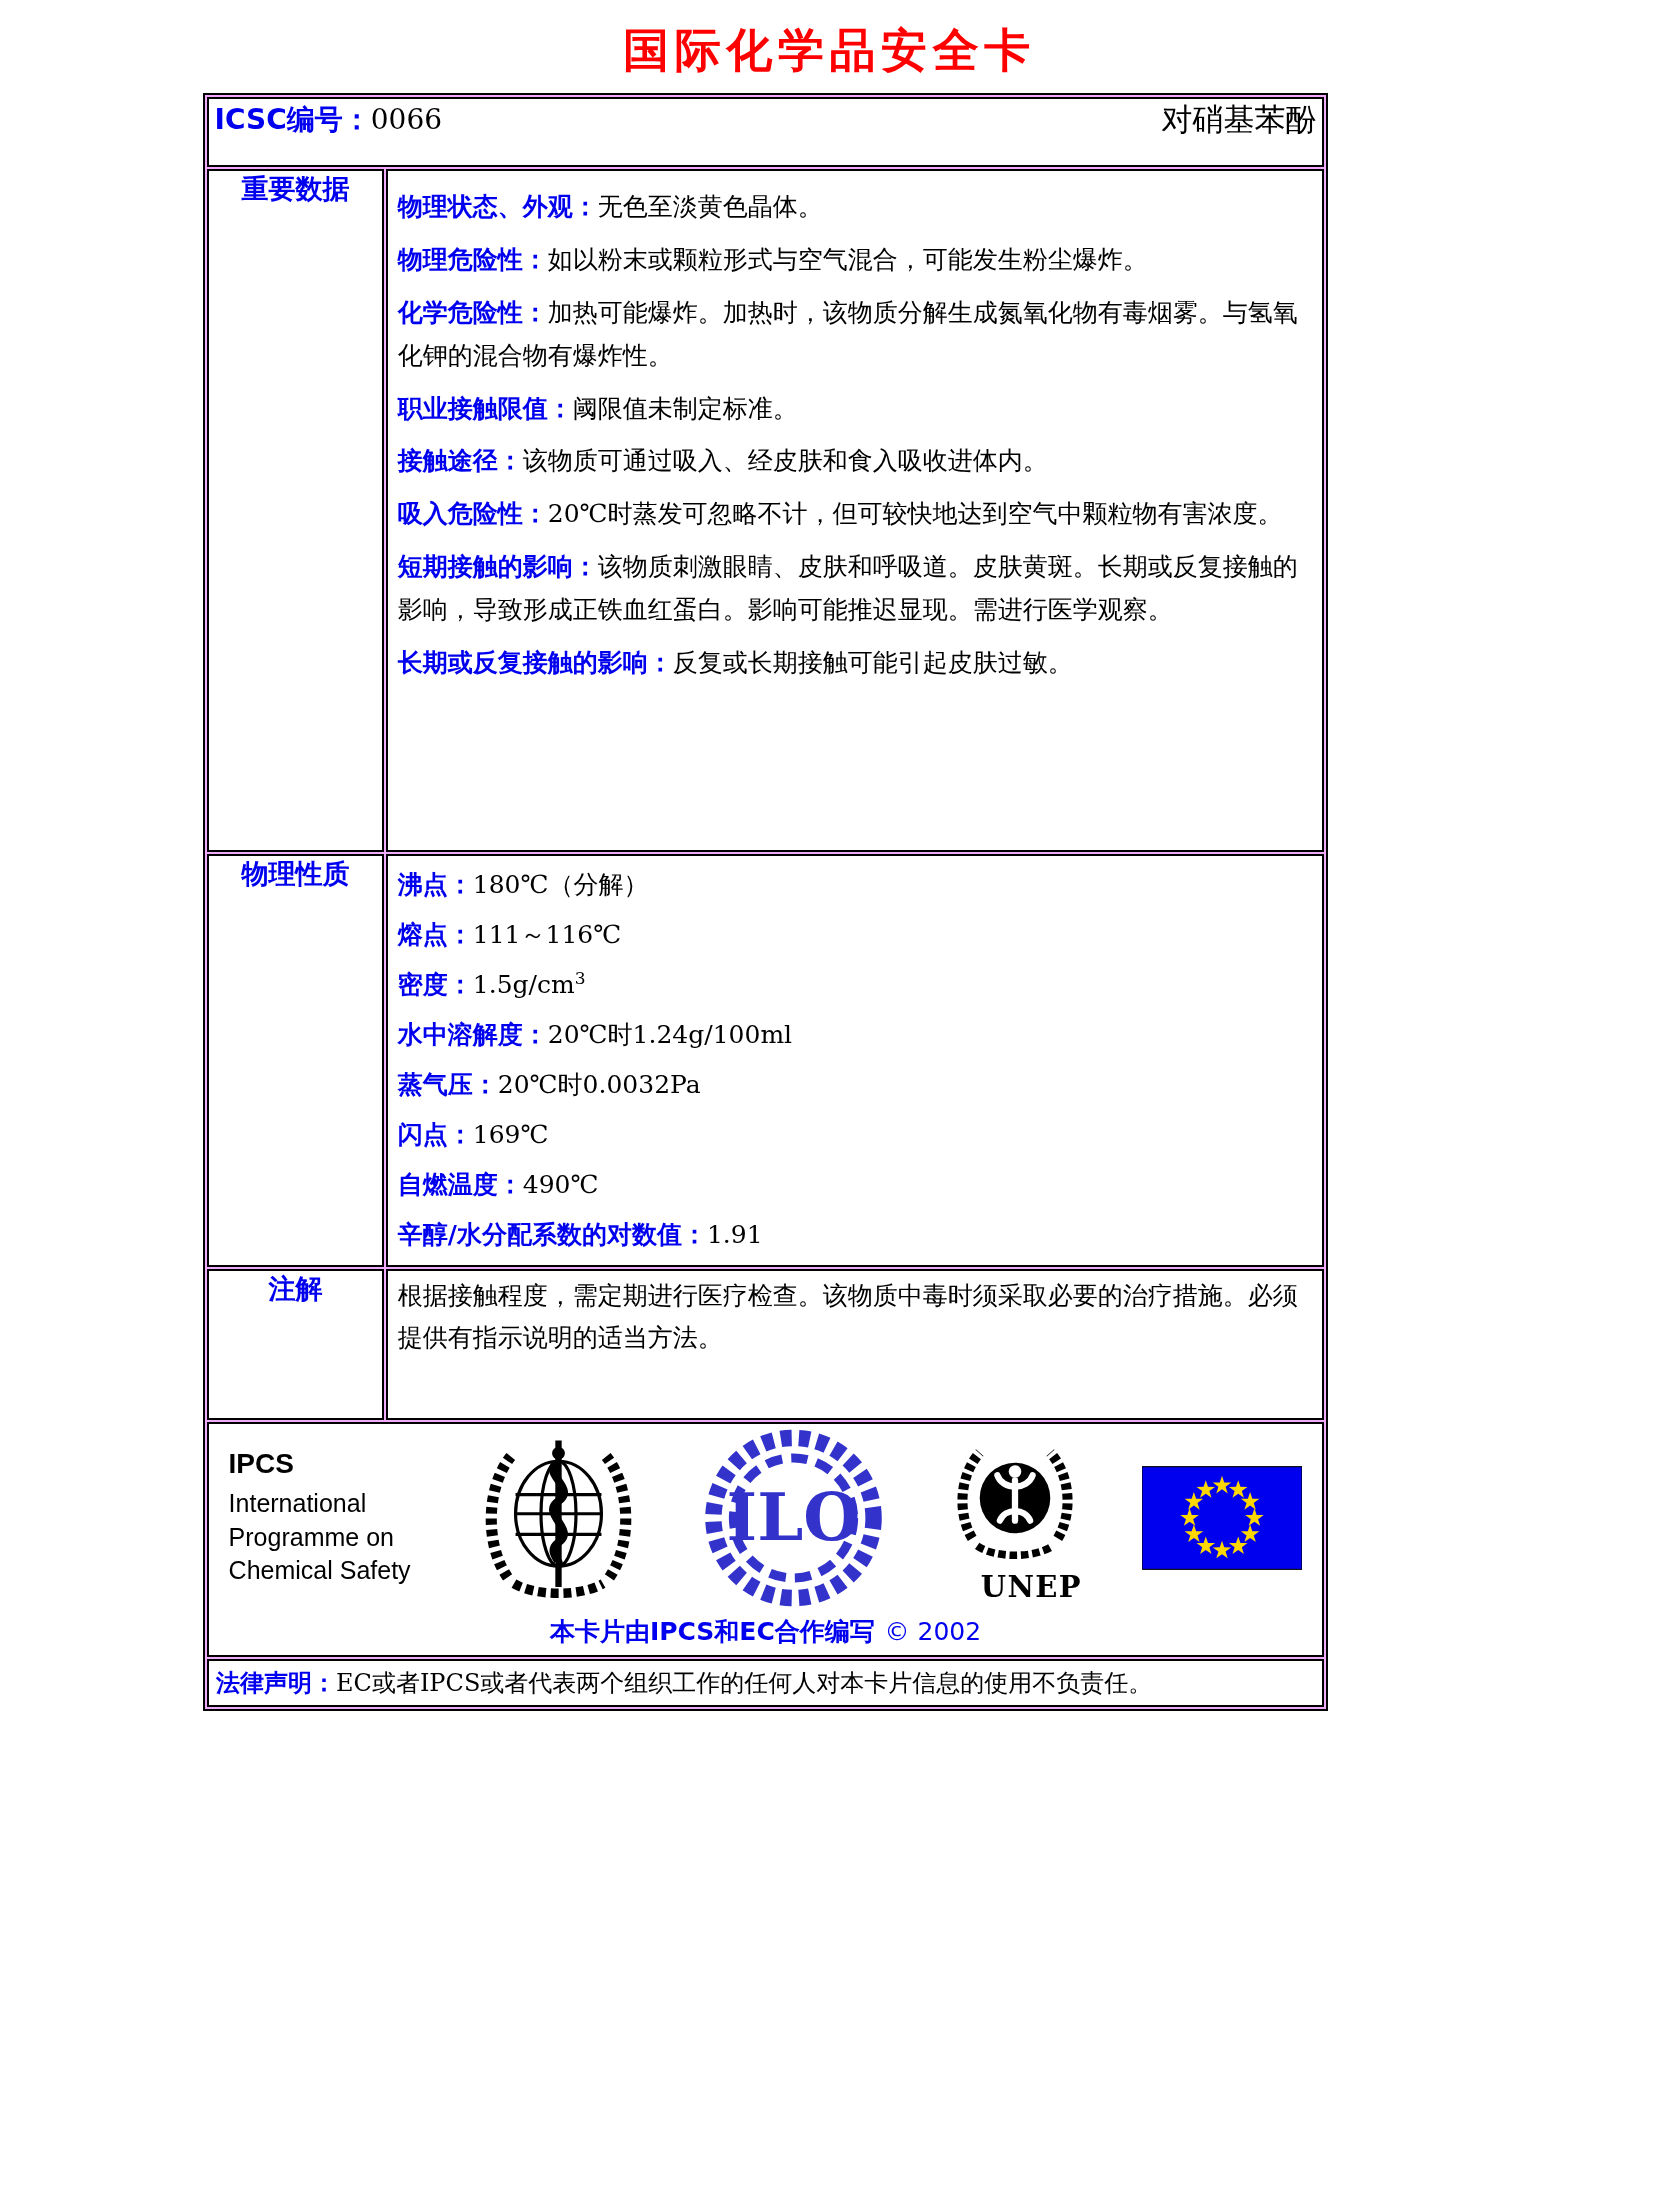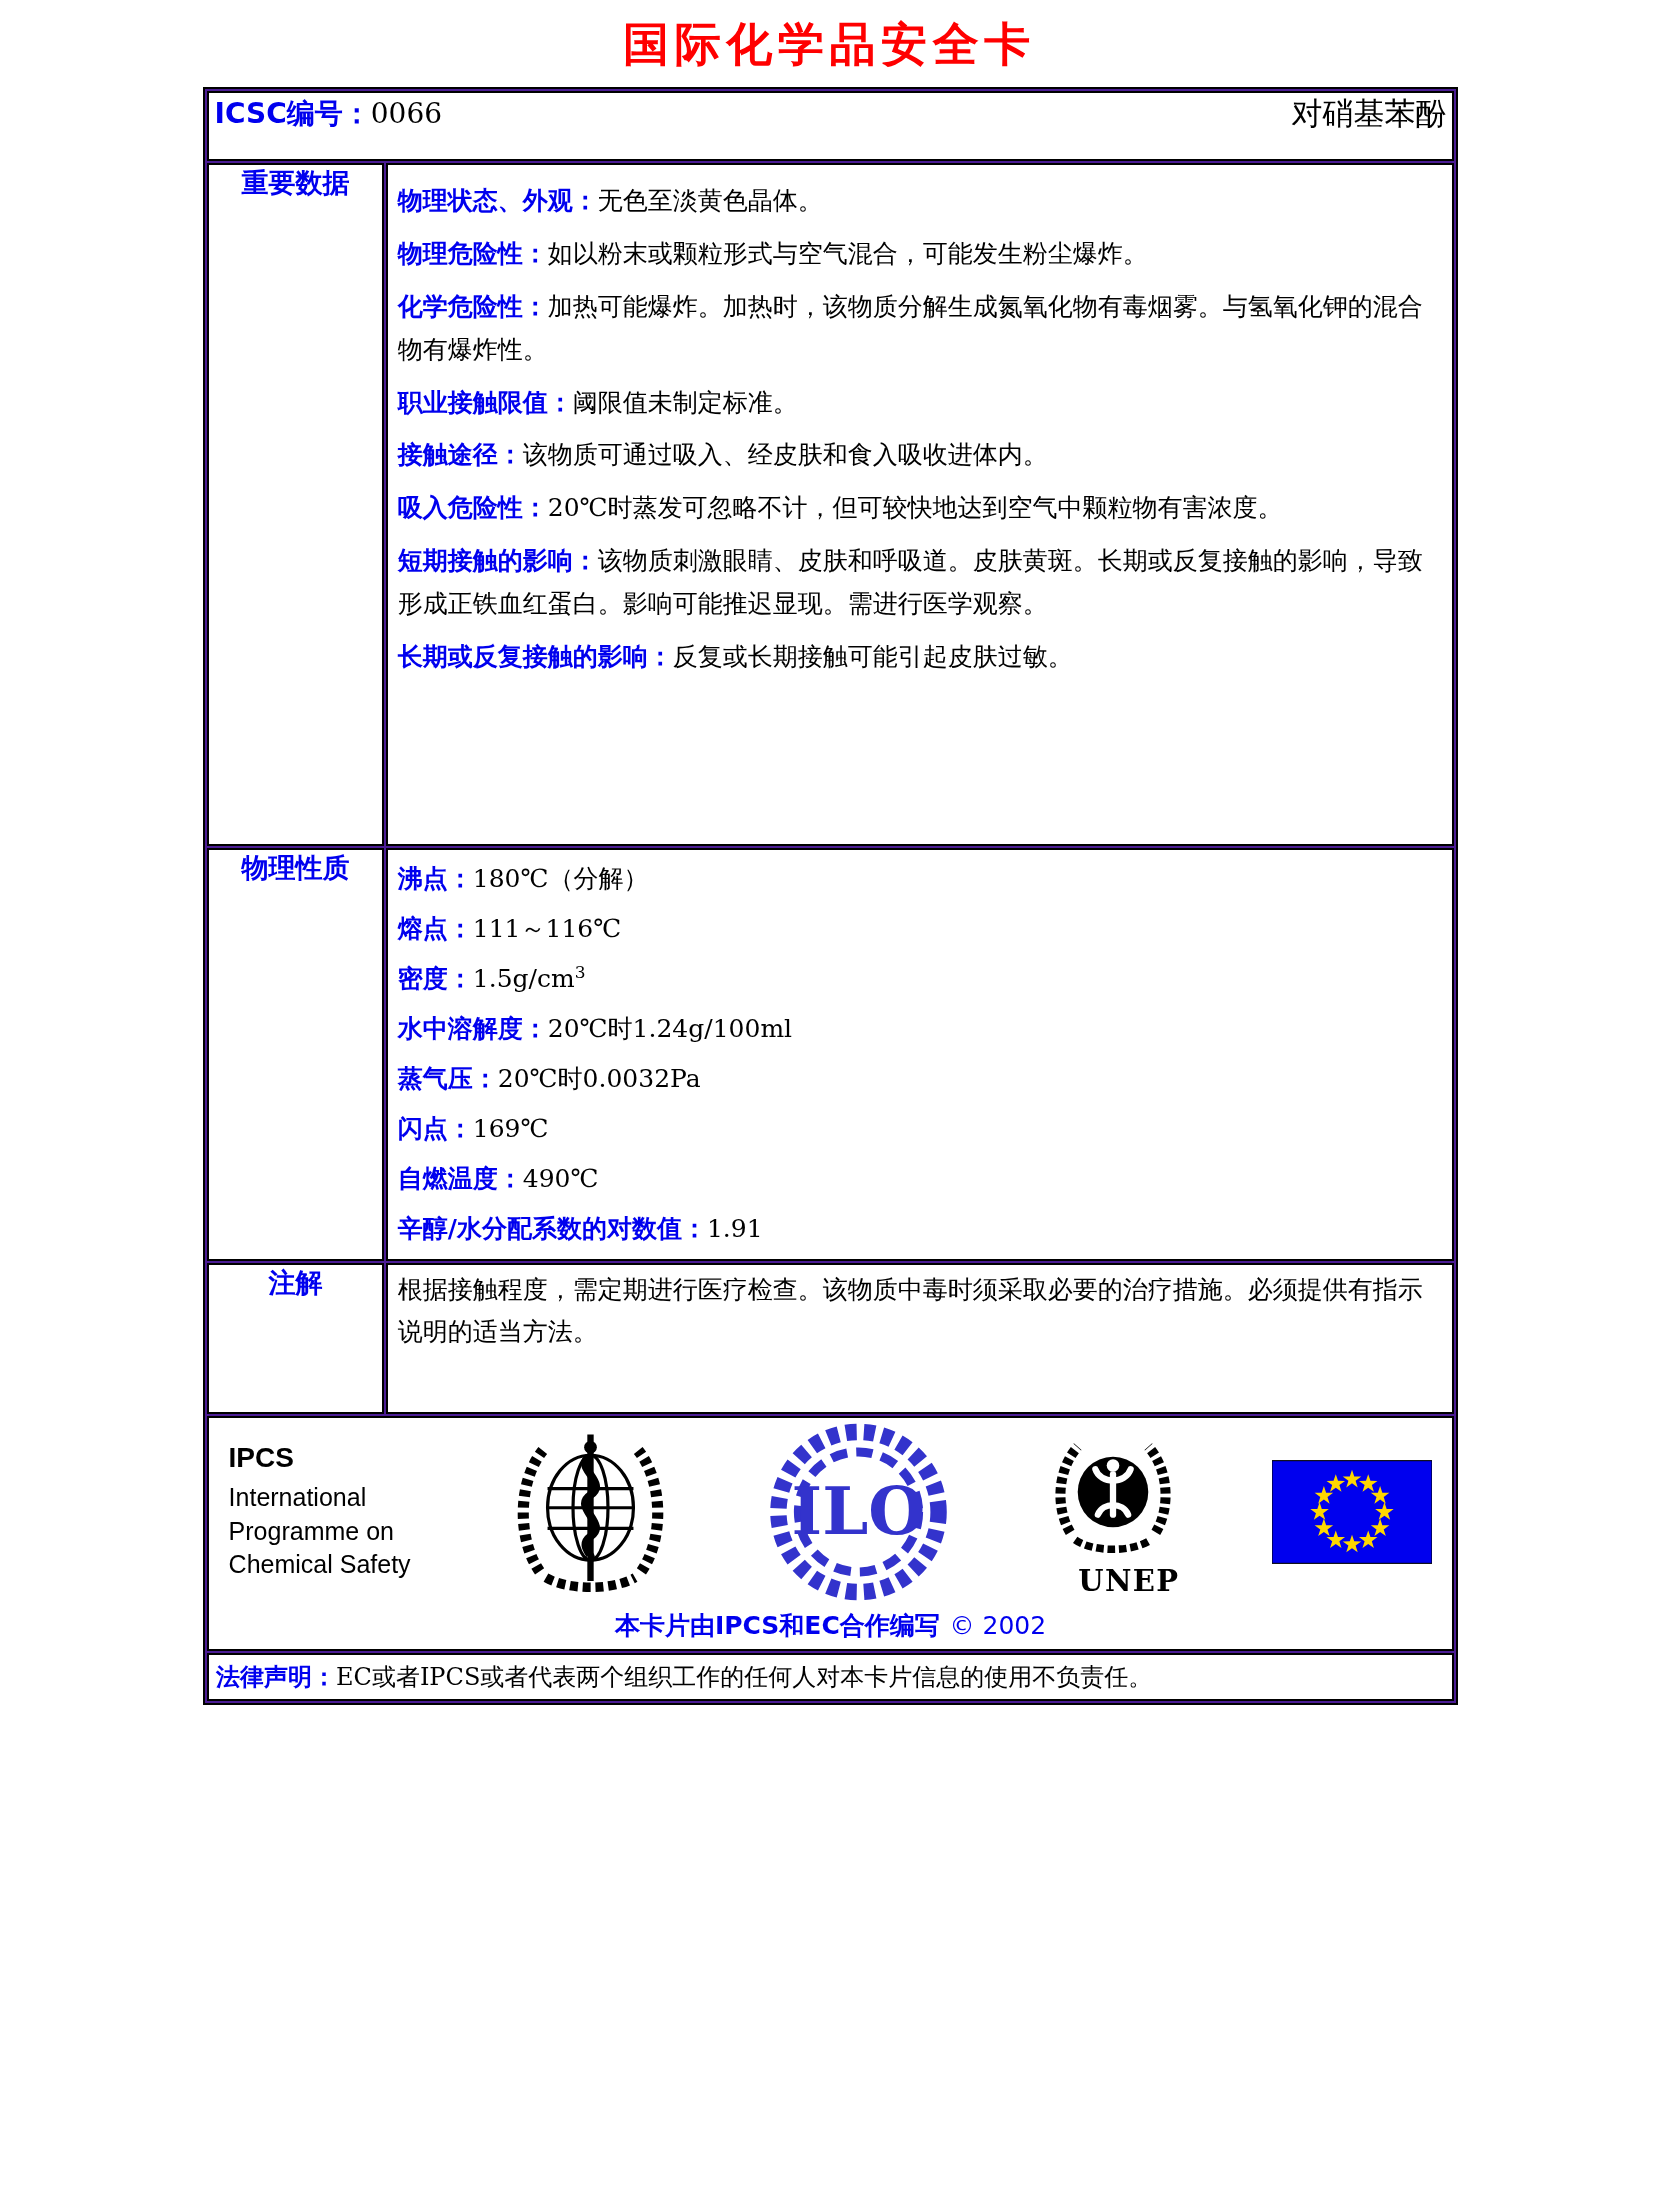--- a/index.html
+++ b/index.html
@@ -4,35 +4,35 @@
 <style>
   * { margin:0; padding:0; box-sizing:border-box; }
   html,body { background:#ffffff; }
   body {
     width:1659px; height:2205px;
     font-family:"DejaVu Serif","Liberation Serif",serif;
     color:#000;
     position:relative;
   }
   .page-title {
-    padding-top:14px;
+    padding-top:20px;
     text-align:center;
     color:#ff0000;
     font-size:46px;
     font-weight:bold;
     letter-spacing:5.6px;
     font-family:"DejaVu Serif","Liberation Serif",serif;
   }
   table.doc {
-    width:1255px;
+    width:1125px;
     margin:11.2px 0 0 203px;
     border-collapse:separate;
     border-spacing:2.8px;
     border:2.8px solid #000;
-    background:#4c1d95;
+    background:#f0abfc;
   }
   table.doc td { border:2.1px solid #000; vertical-align:top; background:#fff; }
 
   td.head-cell { height:70px; vertical-align:middle; padding:0 5.6px; }
   .head-flex { display:flex; justify-content:space-between; align-items:center; }
   .icsc-label {
     color:#0000ee; font-weight:bold; font-size:28px;
     font-family:"DejaVu Sans","Liberation Sans",sans-serif;
   }
   .icsc-number { color:#000; font-size:28px; font-family:"DejaVu Serif",serif; }

